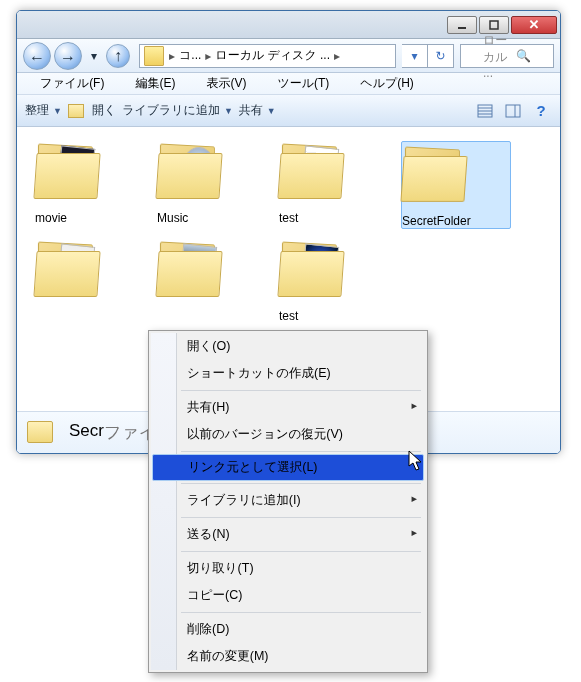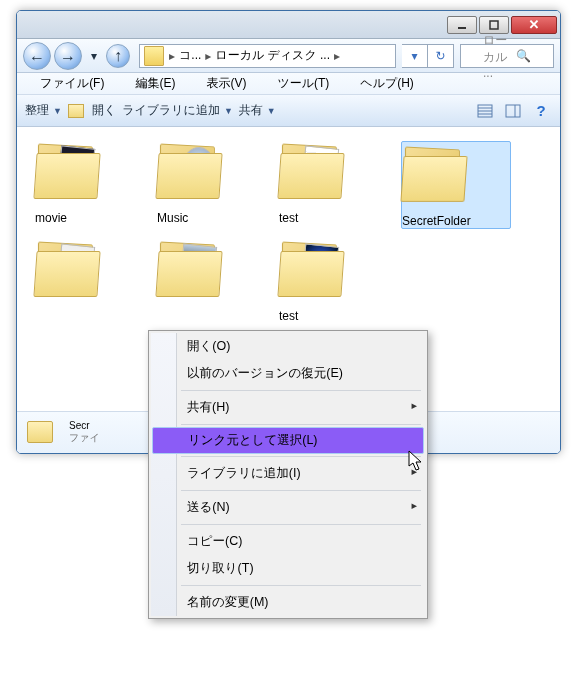--- a/index.html
+++ b/index.html
@@ -199,21 +199,21 @@
     padding: 0 8px;
     gap: 10px;
   }
   .detailspane .smfolder {
     width: 34px; height: 28px; position:relative;
   }
   .detailspane .smfolder .a {
     position:absolute; left:2px; top:2px; width:26px; height:22px;
     background: linear-gradient(#fff1b8,#f0d87e); border:1px solid #c8a94c; border-radius:2px;
   }
-  .detailspane .txt { display:flex; flex-direction:column; font-size:10px; }
+  .detailspane .txt { display:flex; flex-direction:row; font-size:17px; }
   .detailspane .txt .sub { color:#777; }
   
   .ctxmenu {
     position: absolute;
     left: 148px;
     top: 330px;
     width: 280px;
     background: #f0f0f0;
     border: 1px solid #9a9a9a;
     box-shadow: 3px 3px 8px rgba(0,0,0,0.3);
@@ -225,21 +225,21 @@
     background: linear-gradient(#f4f6fb,#e8ecf3);
     border-right:1px solid #d0d4da;
   }
   .ctxmenu .items { position:relative; }
   .ctxmenu .mi {
     padding: 5px 18px 5px 36px;
     position: relative;
     white-space: nowrap;
   }
   .ctxmenu .mi.hover {
-    background: #8b5cf6;
+    background: #1d4ed8;
     border: 1px solid #a9cdf2;
     border-radius:2px;
     margin: -1px 1px -1px 1px;
     padding: 4px 29px 4px 35px;
   }
   .ctxmenu .sub::after {
     content: "▸";
     position: absolute; right: 8px; top: 5px;
     font-size: 11px; color:#333;
   }
@@ -417,33 +417,35 @@
       <span>Secr</span>
       <span class="sub">ファイ</span>
     </div>
   </div>
 </div>
 
 <div class="ctxmenu">
   <div class="iconcol"></div>
   <div class="items">
     <div class="mi" style="font-weight:normal;">開く(O)</div>
-    <div class="mi">以前のバージョンの復元(E)</div>
+    <div class="mi">ショートカットの作成(E)</div>
     <hr>
     <div class="mi sub">共有(H)</div>
+    <div class="mi">以前のバージョンの復元(V)</div>
     <hr>
     <div class="mi hover">リンク元として選択(L)</div>
     <hr>
     <div class="mi sub">ライブラリに追加(I)</div>
     <hr>
     <div class="mi sub">送る(N)</div>
     <hr>
+    <div class="mi">切り取り(T)</div>
     <div class="mi">コピー(C)</div>
-    <div class="mi">切り取り(T)</div>
-    <hr>
+    <hr>
+    <div class="mi">削除(D)</div>
     <div class="mi">名前の変更(M)</div>
 
   </div>
 </div>
 
 <svg class="cursor" viewBox="0 0 16 22">
   <path d="M1 1 L1 16 L5 13 L8 20 L11 19 L8 12 L13 12 Z" fill="#fff" stroke="#000" stroke-width="1"></path>
 </svg>
 
 </body></html>

